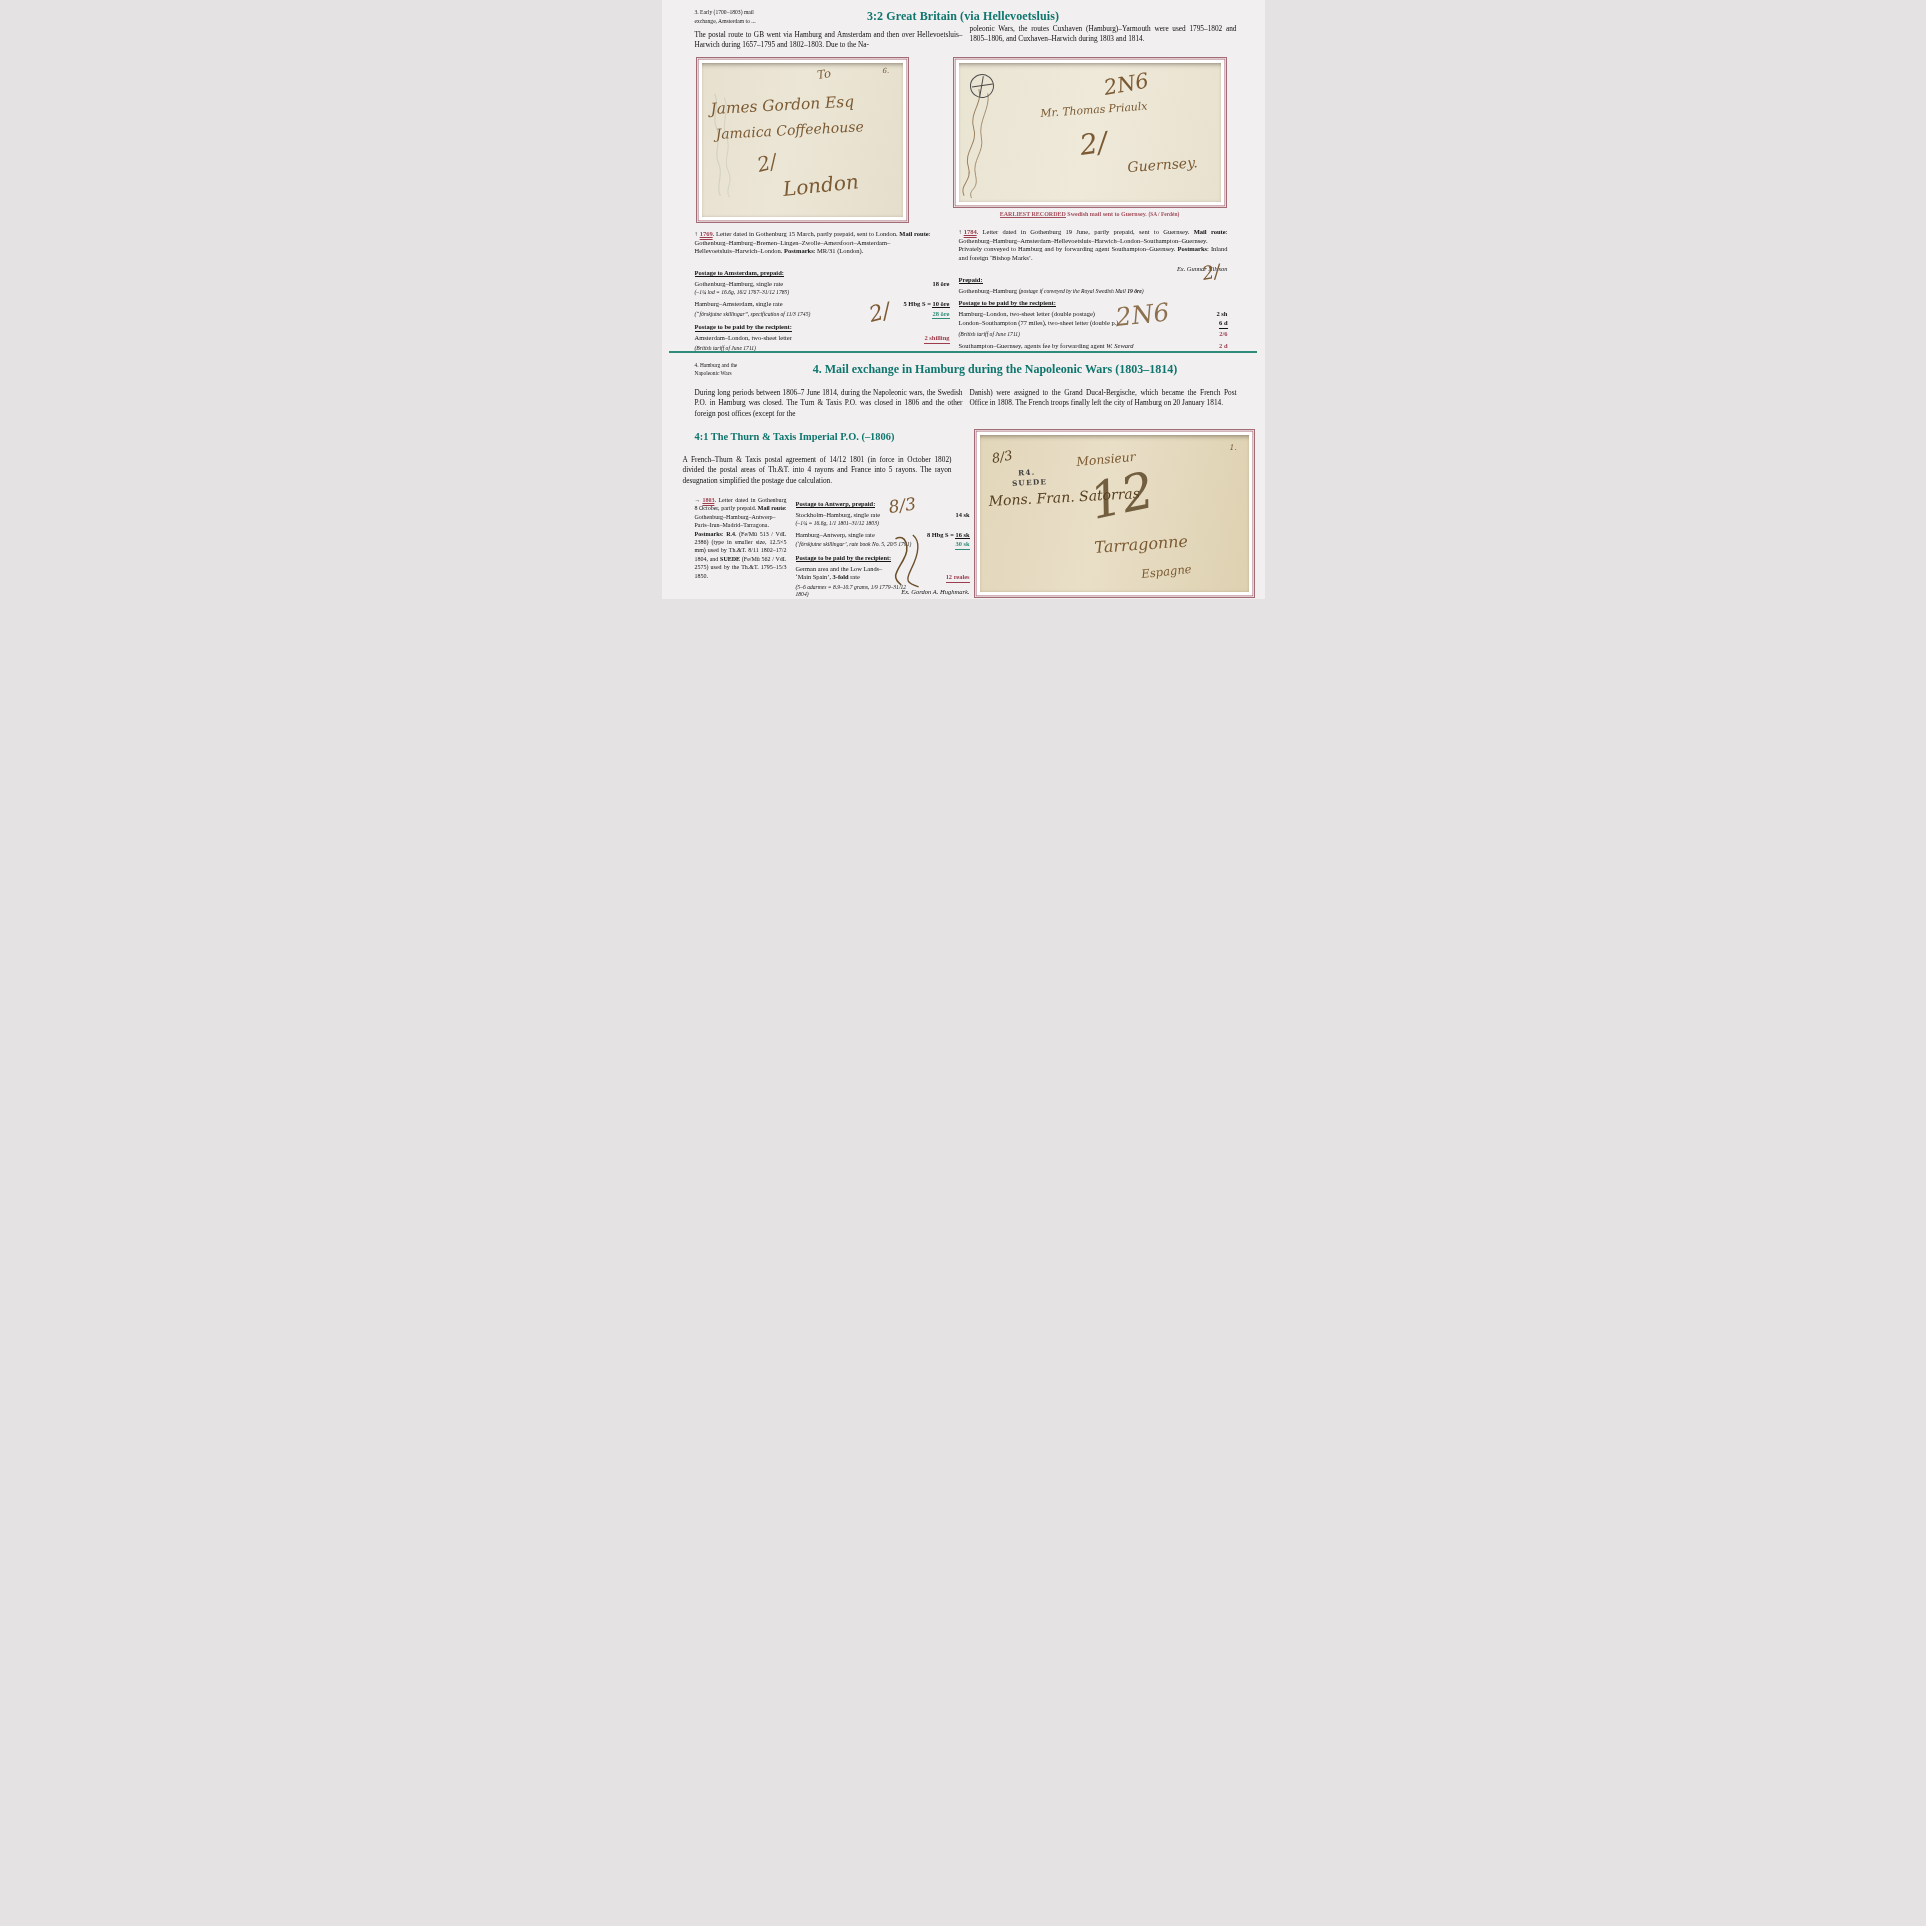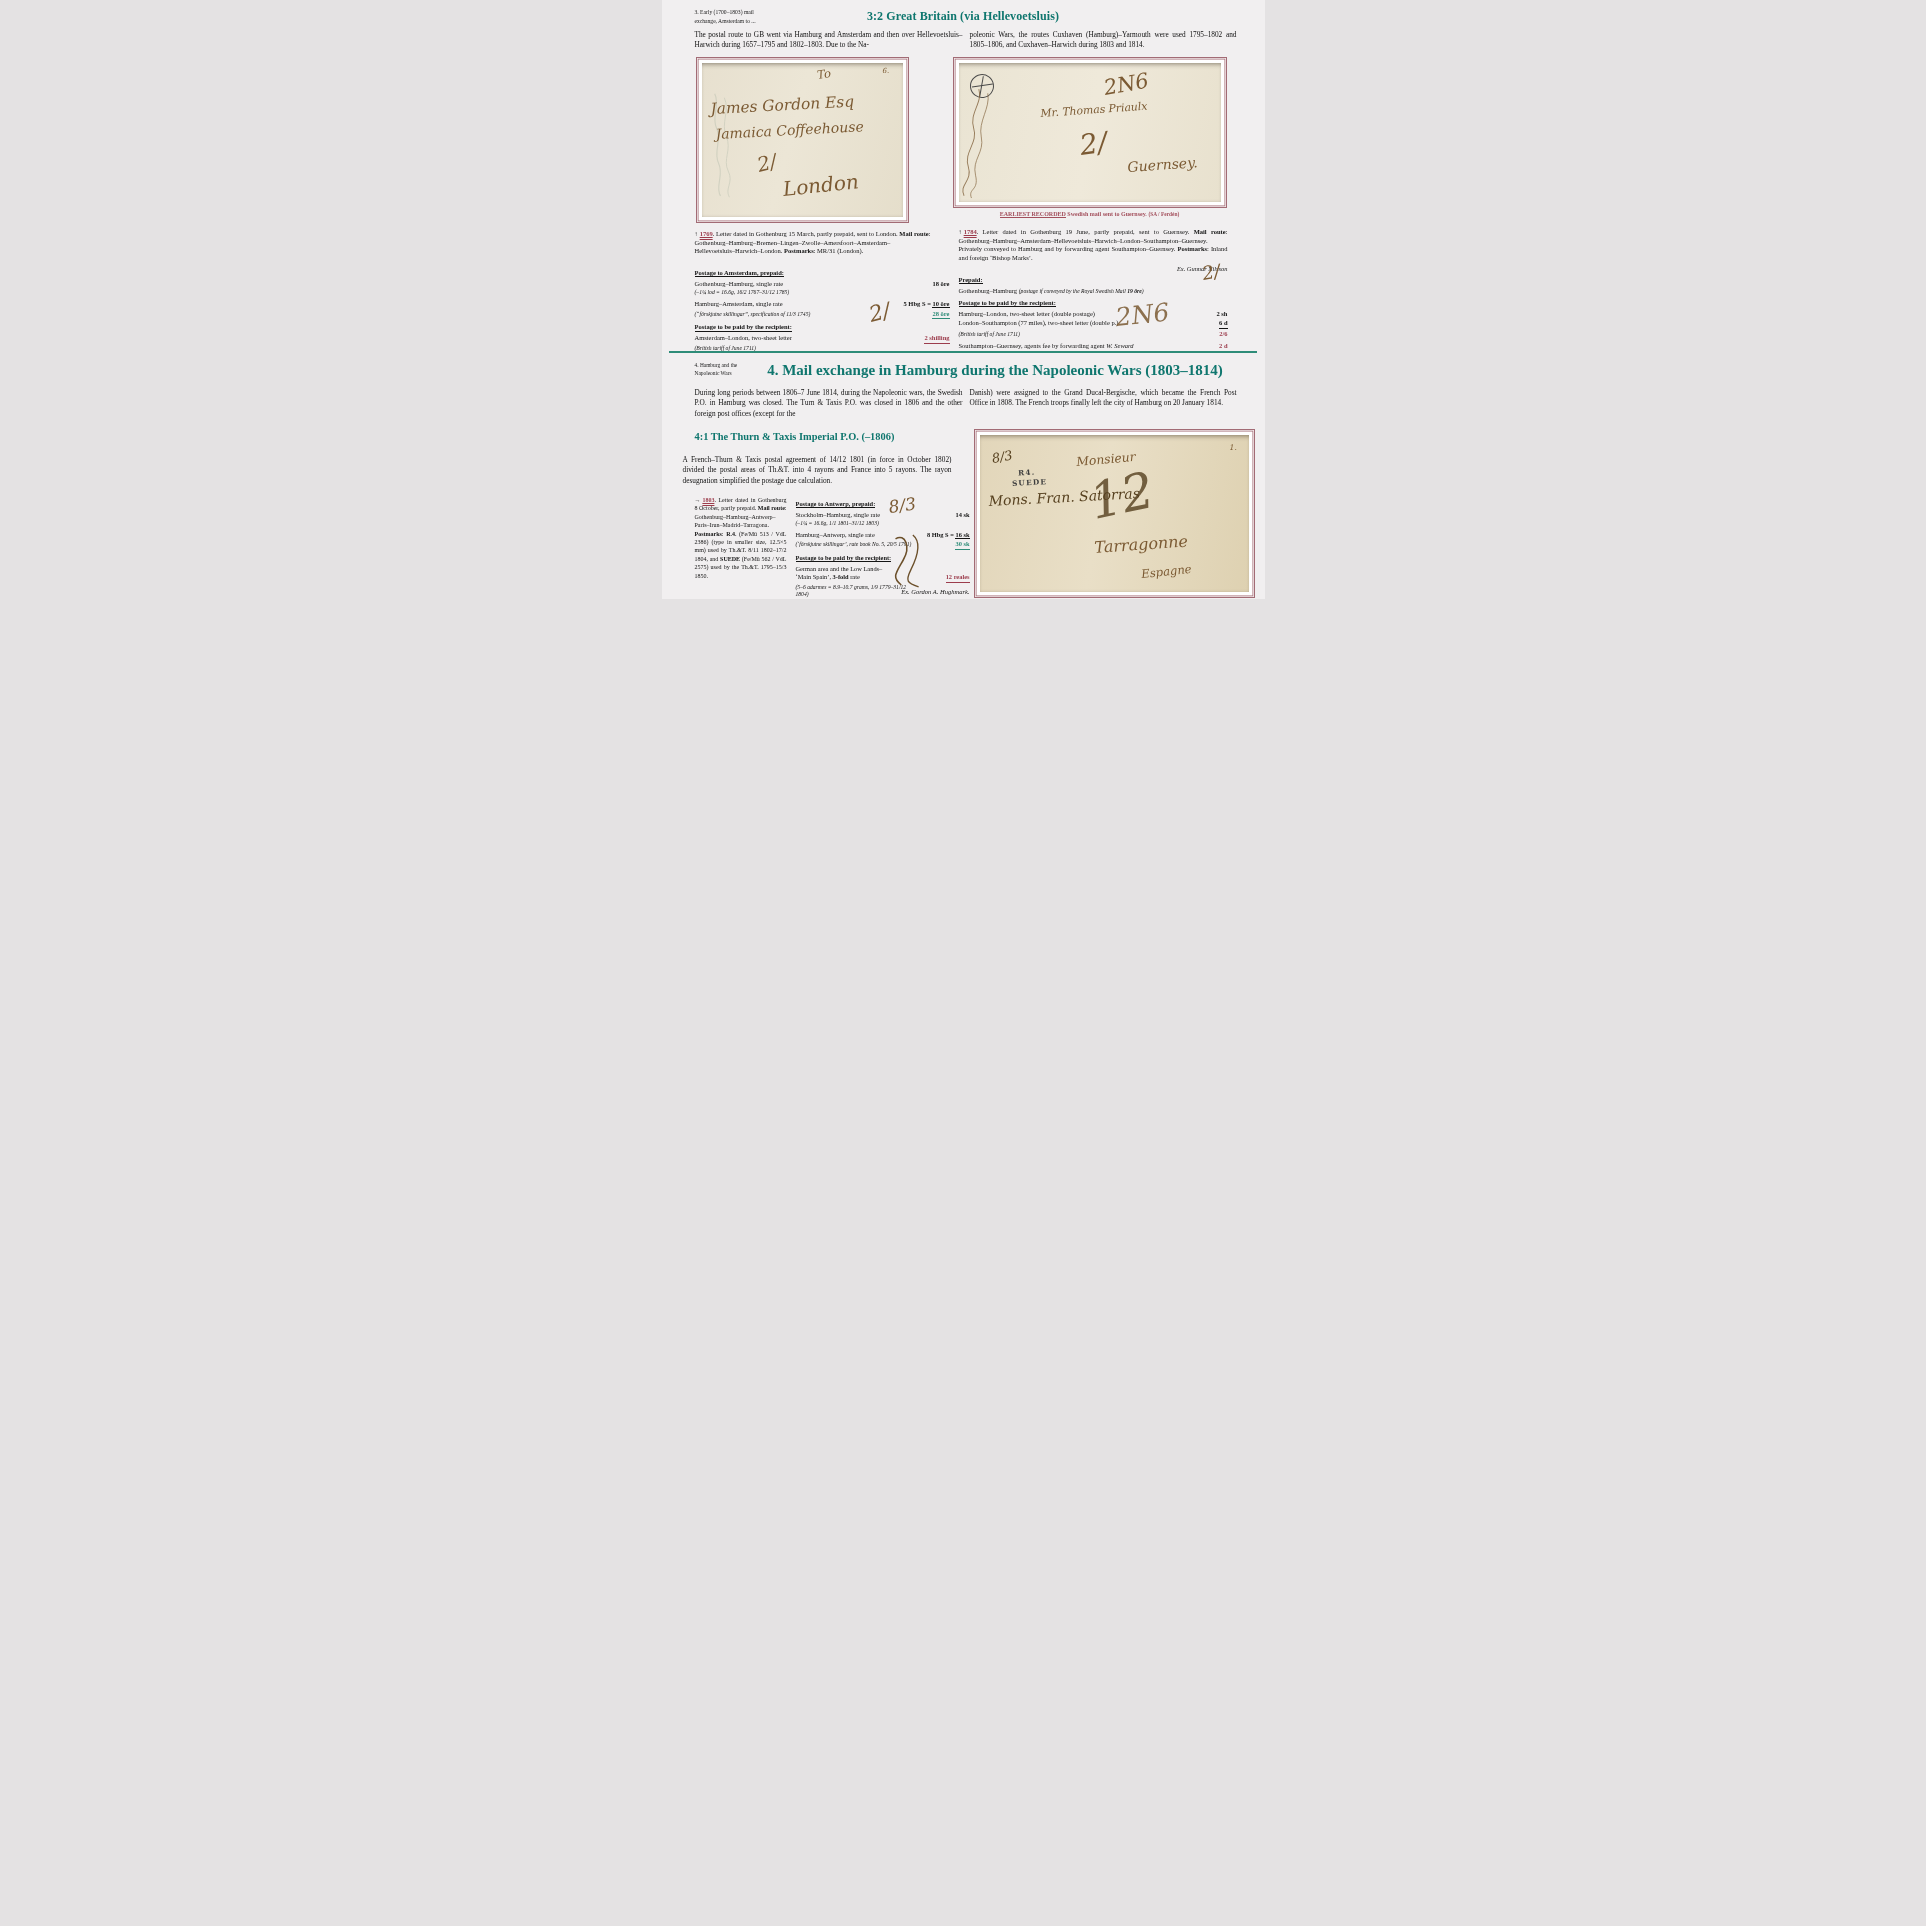--- a/index.html
+++ b/index.html
@@ -28,21 +28,21 @@
   .tbl .th span{font-weight:bold;border-bottom:1px solid #151515;padding-bottom:0.8px;}
   .row{display:flex;justify-content:space-between;align-items:baseline;margin:1.2px 0;}
   .row .lbl{padding-right:3.1px;}
   .val{font-weight:bold;white-space:nowrap;}
   .note{font-style:italic;font-size:5.6px;margin:0.4px 0 3.5px;}
   .noterow{display:flex;justify-content:space-between;align-items:baseline;margin:0.4px 0 3.5px;}
   .noterow .ntxt{font-style:italic;font-size:5.6px;padding-right:3.1px;}
   .u2{border-bottom:0.8px solid currentColor;padding-bottom:0.4px;}
   .dbl{border-bottom:1.5px double currentColor;padding-bottom:0.4px;}
   .divider{background:#2e8c78;height:1.5px;}
-  .h2teal{font-weight:bold;font-size:15px;text-align:center;}
+  .h2teal{font-weight:bold;font-size:12px;text-align:center;}
   .h3teal{font-weight:bold;font-size:10.4px;}
   .frame{
     background:#ffffff;border:0.8px solid #a26b75;box-sizing:border-box;
     box-shadow:inset 0 0 0 0.8px #f4ebec, inset 0 0 0 1.5px #a26b75;
     padding:5px;
   }
   .photo{position:relative;width:100%;height:100%;overflow:hidden;
     box-shadow:inset 0 3.9px 5.4px -3.1px rgba(45,35,20,.55), inset 0 -1.5px 3.1px -2.3px rgba(45,35,20,.35);}
   .p1{background:linear-gradient(105deg,#e7e0cf 0%,#ece6d6 45%,#e5decb 100%);}
   .p2{background:linear-gradient(100deg,#eae4d3 0%,#efe9da 50%,#e8e1ce 100%);}
@@ -63,21 +63,21 @@
 <div class="page">
 
   <div class="abs mnote" style="left:33px;top:7.7px;width:100px;">
     <div>3. Early (1700–1803) mail</div>
     <div>exchange, Amsterdam to ...</div>
   </div>
 
   <div class="abs teal title-main" style="left:0;top:9.2px;width:603px;">3:2 Great Britain (via Hellevoetsluis)</div>
 
   <div class="abs para" style="left:33px;top:30px;width:268px;">The postal route to GB went via Hamburg and Amsterdam and then over Hellevoetsluis–Harwich during 1657–1795 and 1802–1803. Due to the Na-</div>
-  <div class="abs para" style="left:308px;top:30px;width:267px;">poleonic Wars, the routes Cuxhaven (Hamburg)–Yarmouth were used 1795–1802 and 1805–1806, and Cuxhaven–Harwich during 1803 and 1814.</div>
+  <div class="abs para" style="left:308px;top:24px;width:267px;">poleonic Wars, the routes Cuxhaven (Hamburg)–Yarmouth were used 1795–1802 and 1805–1806, and Cuxhaven–Harwich during 1803 and 1814.</div>
 
   <div class="abs frame" style="left:34px;top:57px;width:213px;height:166px;">
     <div class="photo p1">
       <svg class="squig" style="left:5.4px;top:27px;opacity:.16;" width="27" height="108" viewBox="0 0 70 280">
         <path d="M20 10 C35 40,10 70,25 100 S15 160,30 190 S20 250,35 275" stroke="#5a7a6a" fill="none" stroke-width="3"></path>
         <path d="M45 20 C60 55,35 85,50 120 S40 180,55 210 S45 255,58 278" stroke="#5a7a6a" fill="none" stroke-width="2.5"></path>
       </svg>
       <span class="hand" style="left:116px;top:7px;font-size:11.6px;transform:rotate(-8deg);">To</span>
       <span class="hand" style="left:181px;top:4.6px;font-size:7px;">6.</span>
       <span class="hand" style="left:9.6px;top:39px;font-size:15.4px;transform:rotate(-3deg);">James Gordon Esq</span>

